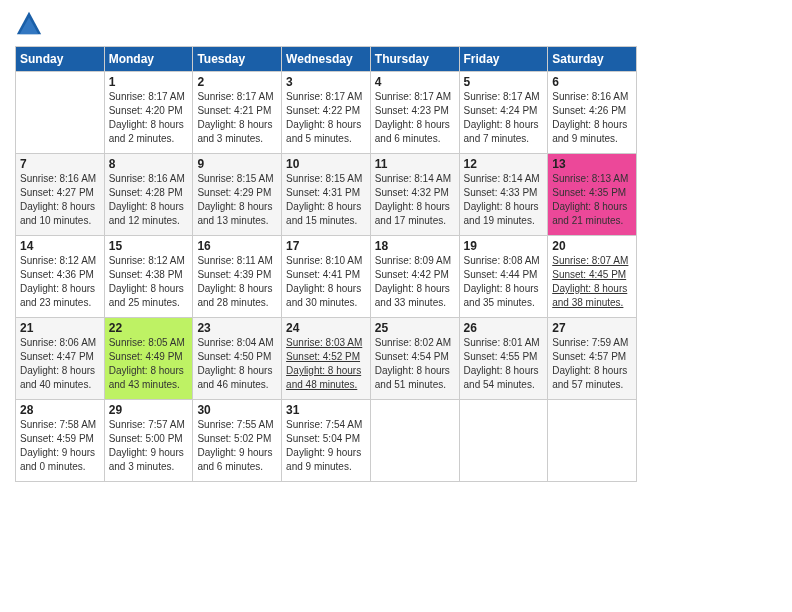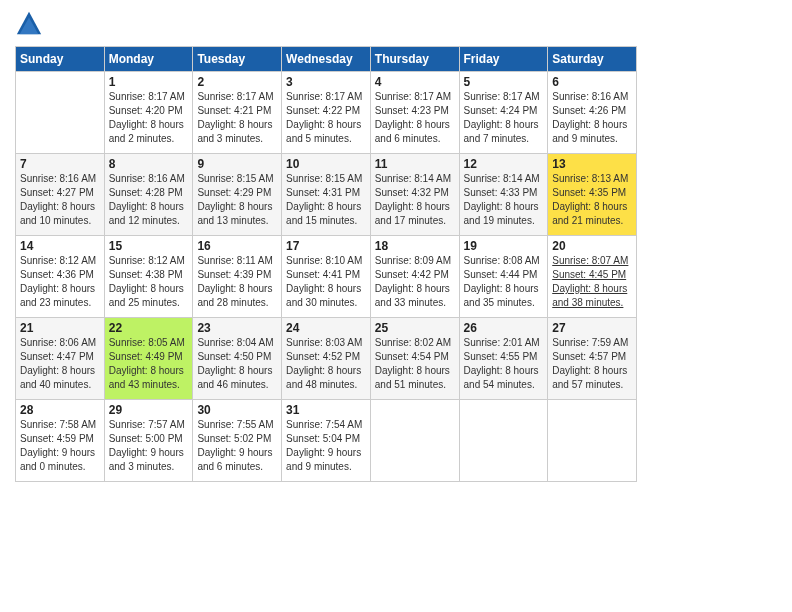--- a/index.html
+++ b/index.html
@@ -213,21 +213,21 @@
 Daylight: 8 hours
 and 17 minutes.</div>
           </td>
           <td style="background: rgb(245, 245, 245);">
             <span class="day-number">12</span>
             <div class="day-info" style="white-space: pre-line;">Sunrise: 8:14 AM
 Sunset: 4:33 PM
 Daylight: 8 hours
 and 19 minutes.</div>
           </td>
-          <td style="background: #fde047;">
+          <td style="background: #ec4899;">
             <span class="day-number">13</span>
             <div class="day-info" style="white-space: pre-line;">Sunrise: 8:13 AM
 Sunset: 4:35 PM
 Daylight: 8 hours
 and 21 minutes.</div>
           </td>
         </tr>
         <tr>
           <td>
             <span class="day-number">14</span>
@@ -296,35 +296,35 @@
           </td>
           <td style="background: rgb(245, 245, 245);">
             <span class="day-number">23</span>
             <div class="day-info" style="white-space: pre-line;">Sunrise: 8:04 AM
 Sunset: 4:50 PM
 Daylight: 8 hours
 and 46 minutes.</div>
           </td>
           <td style="background: rgb(245, 245, 245);">
             <span class="day-number">24</span>
-            <div class="day-info" style="white-space: pre-line;">Sunrise: 8:03 AM
+            <div class="day-info" style="white-space: pre-line; text-decoration: underline;">Sunrise: 8:03 AM
 Sunset: 4:52 PM
 Daylight: 8 hours
 and 48 minutes.</div>
           </td>
           <td style="background: rgb(245, 245, 245);">
             <span class="day-number">25</span>
             <div class="day-info" style="white-space: pre-line;">Sunrise: 8:02 AM
 Sunset: 4:54 PM
 Daylight: 8 hours
 and 51 minutes.</div>
           </td>
           <td style="background: rgb(245, 245, 245);">
             <span class="day-number">26</span>
-            <div class="day-info" style="white-space: pre-line;">Sunrise: 2:01 AM
+            <div class="day-info" style="white-space: pre-line;">Sunrise: 8:01 AM
 Sunset: 4:55 PM
 Daylight: 8 hours
 and 54 minutes.</div>
           </td>
           <td style="background: rgb(245, 245, 245);">
             <span class="day-number">27</span>
             <div class="day-info" style="white-space: pre-line;">Sunrise: 7:59 AM
 Sunset: 4:57 PM
 Daylight: 8 hours
 and 57 minutes.</div>

